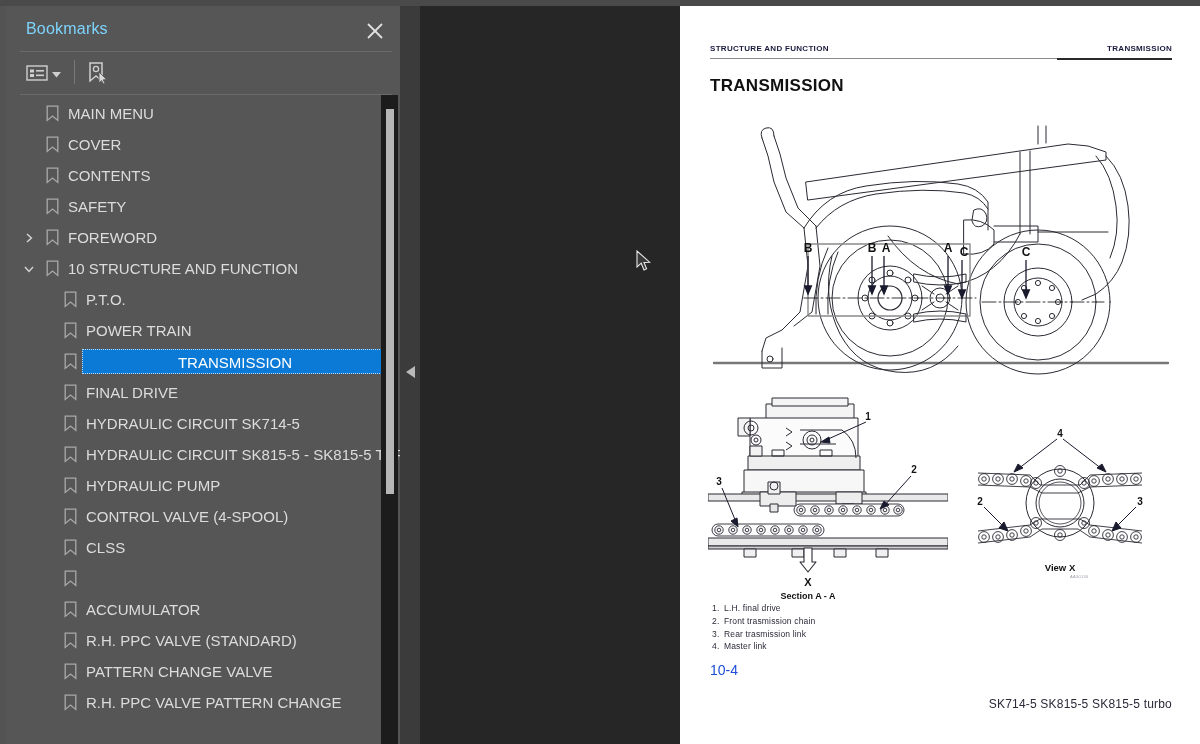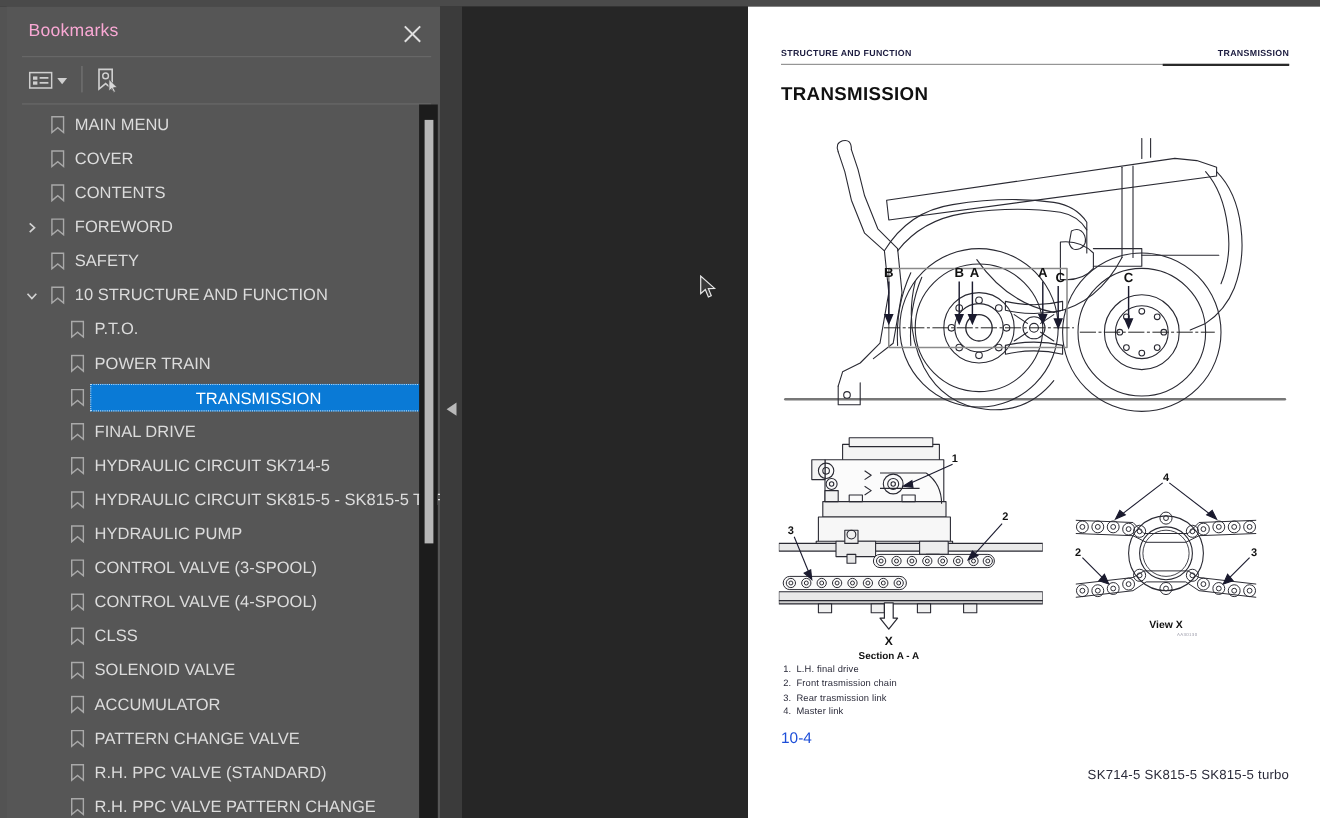--- a/index.html
+++ b/index.html
@@ -18,21 +18,21 @@
   .panel{
     position:absolute;left:0;top:6px;width:400px;height:738px;
     background:#535353;box-sizing:border-box;
   }
   .panel-inner{position:absolute;left:6px;top:0;width:394px;height:738px;background:#565656;}
   .panel-title-row{
     position:absolute;left:6px;top:2px;width:388px;height:44px;
   }
   .panel-title{
     position:absolute;left:14px;top:12px;
-    font-size:16px;color:#f9a8d4;letter-spacing:.2px;
+    font-size:16px;color:#7dd3fc;letter-spacing:.2px;
   }
   .panel-close{
     position:absolute;right:12px;top:10px;width:26px;height:26px;
     cursor:pointer;
   }
   .panel-close svg{display:block;}
   .panel-sep{
     position:absolute;left:14px;top:45px;width:372px;height:1px;background:#6a6a6a;
   }
   .panel-toolbar{position:absolute;left:6px;top:48px;width:388px;height:38px;}
@@ -198,39 +198,39 @@
           </div>
           <div class="row d0">
             <span class="bm-ico">
               <svg width="13" height="17" viewBox="0 0 13 17">
                 <path d="M1.2 1.2 L11.8 1.2 L11.8 15.4 L6.5 11 L1.2 15.4 Z" fill="none" stroke="#a9a9a9" stroke-width="1.3"></path>
               </svg>
             </span>
             <span class="lbl">CONTENTS</span>
           </div>
           <div class="row d0">
+            <span class="bm-ico">
+              <svg width="13" height="17" viewBox="0 0 13 17">
+                <path d="M1.2 1.2 L11.8 1.2 L11.8 15.4 L6.5 11 L1.2 15.4 Z" fill="none" stroke="#a9a9a9" stroke-width="1.3"></path>
+              </svg>
+            </span>
+            <span class="lbl">SAFETY</span>
+          </div>
+          <div class="row d0">
             <span class="twisty">
               <svg width="12" height="12" viewBox="0 0 12 12">
                 <polyline points="4,2 8.4,6 4,10" fill="none" stroke="#d2d2d2" stroke-width="1.5"></polyline>
               </svg>
             </span>
             <span class="bm-ico">
               <svg width="13" height="17" viewBox="0 0 13 17">
                 <path d="M1.2 1.2 L11.8 1.2 L11.8 15.4 L6.5 11 L1.2 15.4 Z" fill="none" stroke="#a9a9a9" stroke-width="1.3"></path>
               </svg>
             </span>
             <span class="lbl">FOREWORD</span>
-          </div>
-          <div class="row d0">
-            <span class="bm-ico">
-              <svg width="13" height="17" viewBox="0 0 13 17">
-                <path d="M1.2 1.2 L11.8 1.2 L11.8 15.4 L6.5 11 L1.2 15.4 Z" fill="none" stroke="#a9a9a9" stroke-width="1.3"></path>
-              </svg>
-            </span>
-            <span class="lbl">SAFETY</span>
           </div>
           <div class="row d0">
             <span class="twisty">
               <svg width="12" height="12" viewBox="0 0 12 12">
                 <polyline points="2,4 6,8.4 10,4" fill="none" stroke="#d2d2d2" stroke-width="1.5"></polyline>
               </svg>
             </span>
             <span class="bm-ico">
               <svg width="13" height="17" viewBox="0 0 13 17">
                 <path d="M1.2 1.2 L11.8 1.2 L11.8 15.4 L6.5 11 L1.2 15.4 Z" fill="none" stroke="#a9a9a9" stroke-width="1.3"></path>
@@ -293,69 +293,60 @@
               </svg>
             </span>
             <span class="lbl">HYDRAULIC PUMP</span>
           </div>
           <div class="row d1">
             <span class="bm-ico">
               <svg width="13" height="17" viewBox="0 0 13 17">
                 <path d="M1.2 1.2 L11.8 1.2 L11.8 15.4 L6.5 11 L1.2 15.4 Z" fill="none" stroke="#a9a9a9" stroke-width="1.3"></path>
               </svg>
             </span>
-            <span class="lbl">CONTROL VALVE (3-SPOOL)</span>
-          </div>
-          <div class="row d1">
-            <span class="bm-ico">
-              <svg width="13" height="17" viewBox="0 0 13 17">
-                <path d="M1.2 1.2 L11.8 1.2 L11.8 15.4 L6.5 11 L1.2 15.4 Z" fill="none" stroke="#a9a9a9" stroke-width="1.3"></path>
-              </svg>
-            </span>
             <span class="lbl">CONTROL VALVE (4-SPOOL)</span>
           </div>
           <div class="row d1">
             <span class="bm-ico">
               <svg width="13" height="17" viewBox="0 0 13 17">
                 <path d="M1.2 1.2 L11.8 1.2 L11.8 15.4 L6.5 11 L1.2 15.4 Z" fill="none" stroke="#a9a9a9" stroke-width="1.3"></path>
               </svg>
             </span>
             <span class="lbl">CLSS</span>
           </div>
           <div class="row d1">
             <span class="bm-ico">
               <svg width="13" height="17" viewBox="0 0 13 17">
                 <path d="M1.2 1.2 L11.8 1.2 L11.8 15.4 L6.5 11 L1.2 15.4 Z" fill="none" stroke="#a9a9a9" stroke-width="1.3"></path>
               </svg>
             </span>
-            <span class="lbl">SOLENOID VALVE</span>
           </div>
           <div class="row d1">
             <span class="bm-ico">
               <svg width="13" height="17" viewBox="0 0 13 17">
                 <path d="M1.2 1.2 L11.8 1.2 L11.8 15.4 L6.5 11 L1.2 15.4 Z" fill="none" stroke="#a9a9a9" stroke-width="1.3"></path>
               </svg>
             </span>
             <span class="lbl">ACCUMULATOR</span>
           </div>
           <div class="row d1">
             <span class="bm-ico">
               <svg width="13" height="17" viewBox="0 0 13 17">
                 <path d="M1.2 1.2 L11.8 1.2 L11.8 15.4 L6.5 11 L1.2 15.4 Z" fill="none" stroke="#a9a9a9" stroke-width="1.3"></path>
               </svg>
             </span>
+            <span class="lbl">R.H. PPC VALVE (STANDARD)</span>
+          </div>
+          <div class="row d1">
+            <span class="bm-ico">
+              <svg width="13" height="17" viewBox="0 0 13 17">
+                <path d="M1.2 1.2 L11.8 1.2 L11.8 15.4 L6.5 11 L1.2 15.4 Z" fill="none" stroke="#a9a9a9" stroke-width="1.3"></path>
+              </svg>
+            </span>
             <span class="lbl">PATTERN CHANGE VALVE</span>
-          </div>
-          <div class="row d1">
-            <span class="bm-ico">
-              <svg width="13" height="17" viewBox="0 0 13 17">
-                <path d="M1.2 1.2 L11.8 1.2 L11.8 15.4 L6.5 11 L1.2 15.4 Z" fill="none" stroke="#a9a9a9" stroke-width="1.3"></path>
-              </svg>
-            </span>
-            <span class="lbl">R.H. PPC VALVE (STANDARD)</span>
           </div>
           <div class="row d1">
             <span class="bm-ico">
               <svg width="13" height="17" viewBox="0 0 13 17">
                 <path d="M1.2 1.2 L11.8 1.2 L11.8 15.4 L6.5 11 L1.2 15.4 Z" fill="none" stroke="#a9a9a9" stroke-width="1.3"></path>
               </svg>
             </span>
             <span class="lbl">R.H. PPC VALVE PATTERN CHANGE</span>
           </div>
         </div>

